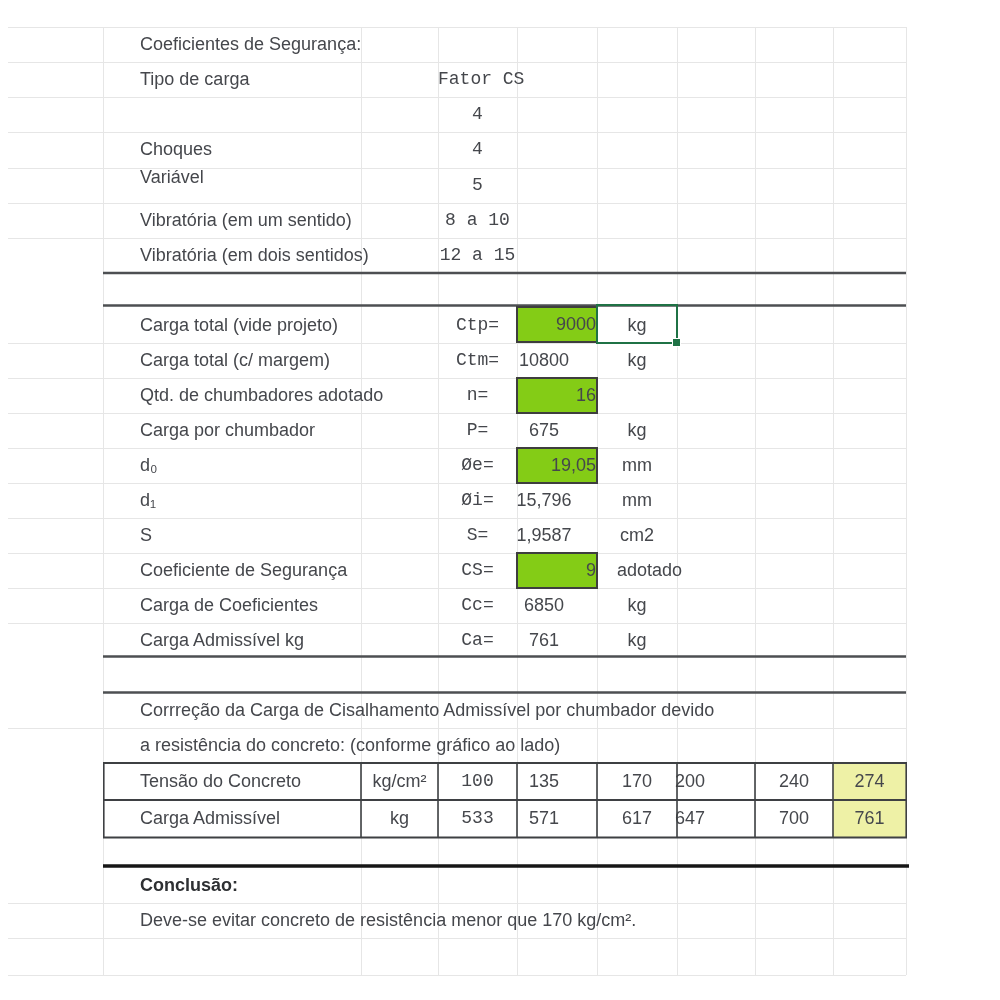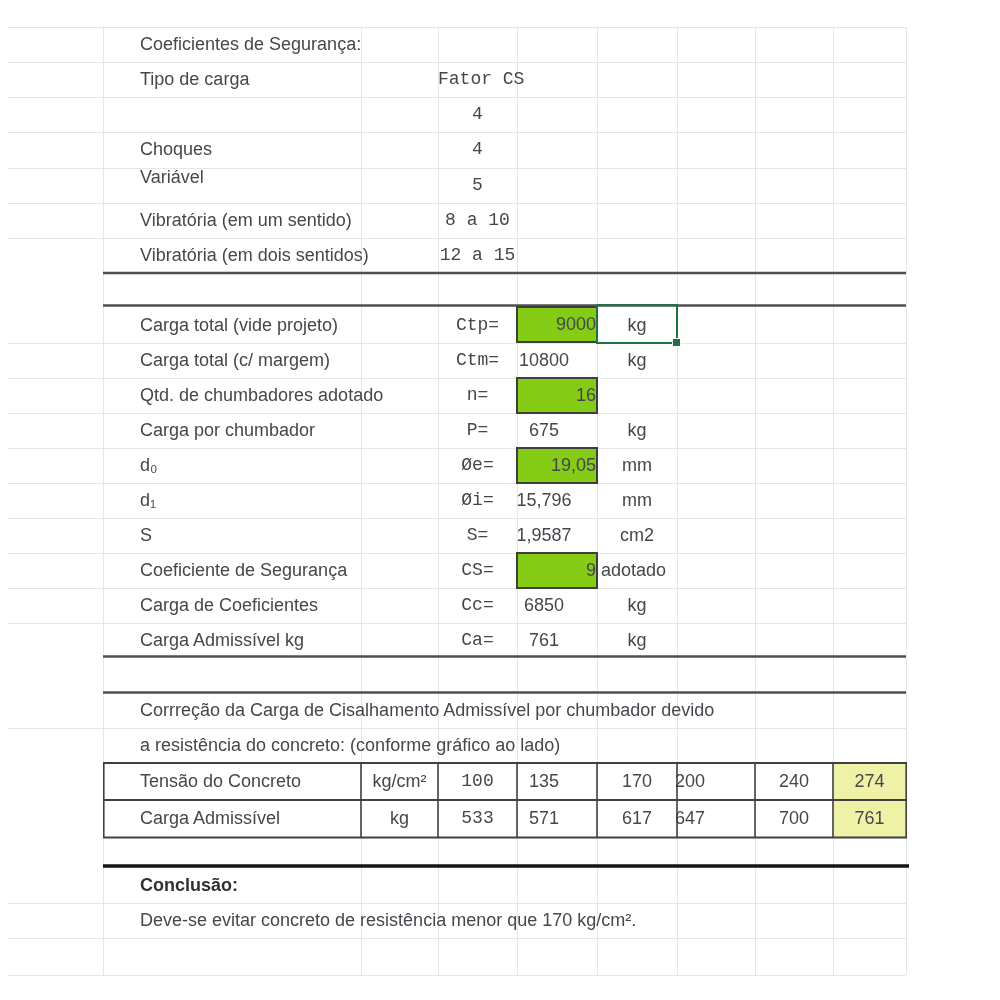--- a/index.html
+++ b/index.html
@@ -13,21 +13,21 @@
     white-space:nowrap; color:#45474c;
   }
   .ca { left:103px; width:460px; padding-left:37px; text-align:left; }
   .cb { left:361px; width:77px; text-align:center; }
   .cc { left:438px; width:79px; text-align:center;font-family:Liberation Mono, monospace; }
   .cd { left:504px; width:80px; text-align:center; }
   .ce { left:597px; width:80px; text-align:center; }
   .cf { left:675px; width:78px; text-align:left; }
   .cg { left:755px; width:78px; text-align:center; }
   .ch { left:833px; width:73px; text-align:center; }
-  .left-unit { text-align:left; padding-left:4px; width:95px; }
+  .left-unit { text-align:left; padding-left:20px; width:95px; }
   .bold { font-weight:bold; color:#2e3033; }
   .trow { height:37px; line-height:37px; }
   .hlf { background:#eef1a6; }
   .hlbox {
     position:absolute; left:516px; width:82px; height:37px; line-height:33px;
     text-align:right; font-size:18px; box-sizing:border-box;
     background:#84cc16; border:2px solid #3e3e3e; white-space:nowrap;
   }
   .selection {
     position:absolute; left:596px; top:304px; width:82px; height:40px;

